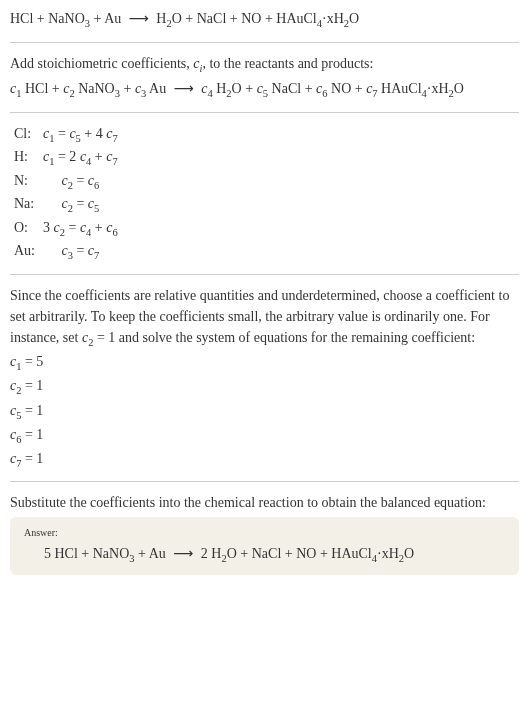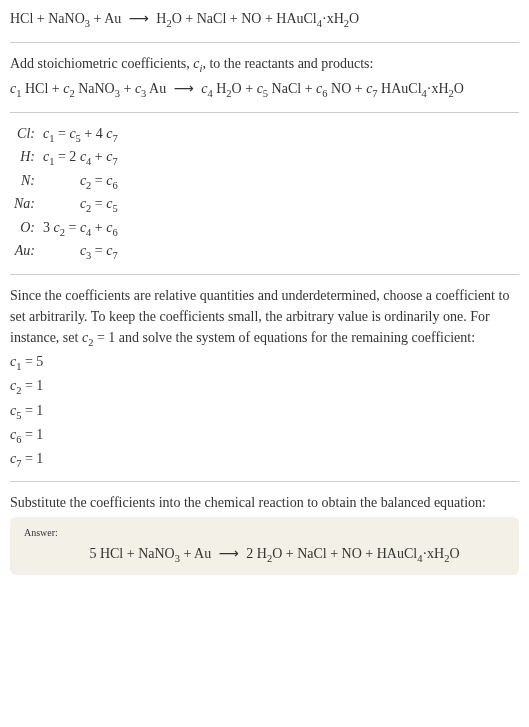--- a/index.html
+++ b/index.html
@@ -41,30 +41,29 @@
     .eq-table {
       display: table;
       border-collapse: collapse;
       margin-top: 2px;
     }
     .eq-row {
       display: table-row;
     }
     .eq-label {
       display: table-cell;
-      text-align: right;
+      text-align: left;
       padding-right: 8px;
       padding-left: 4px;
       vertical-align: top;
       line-height: 1.5;
-      font-style: italic;
     }
     .eq-val {
       display: table-cell;
-      text-align: right;
+      text-align: center;
       vertical-align: top;
       line-height: 1.5;
     }
     .coeff-list {
       margin-top: 2px;
       font-family: Liberation Serif, serif;
     }
     .coeff-list .line {
       line-height: 1.45;
     }
@@ -74,21 +73,20 @@
       padding: 10px 14px 12px 14px;
       margin-top: 4px;
     }
     .answer-label {
       font-size: 10px;
       margin-bottom: 7px;
     }
     .answer-eq {
       padding-left: 20px;
       font-size: 14px;
-      text-align: center;
     }
   </style>
 </head>
 <body>
 
 <div class="section">
   <div class="line">
     <span>HCl + NaNO</span><sub>3</sub><span> + Au </span><span class="arrow">⟶</span><span> H</span><sub>2</sub><span>O + NaCl + NO + HAuCl</span><sub>4</sub><span>·xH</span><sub>2</sub><span>O</span>
   </div>
 </div>

